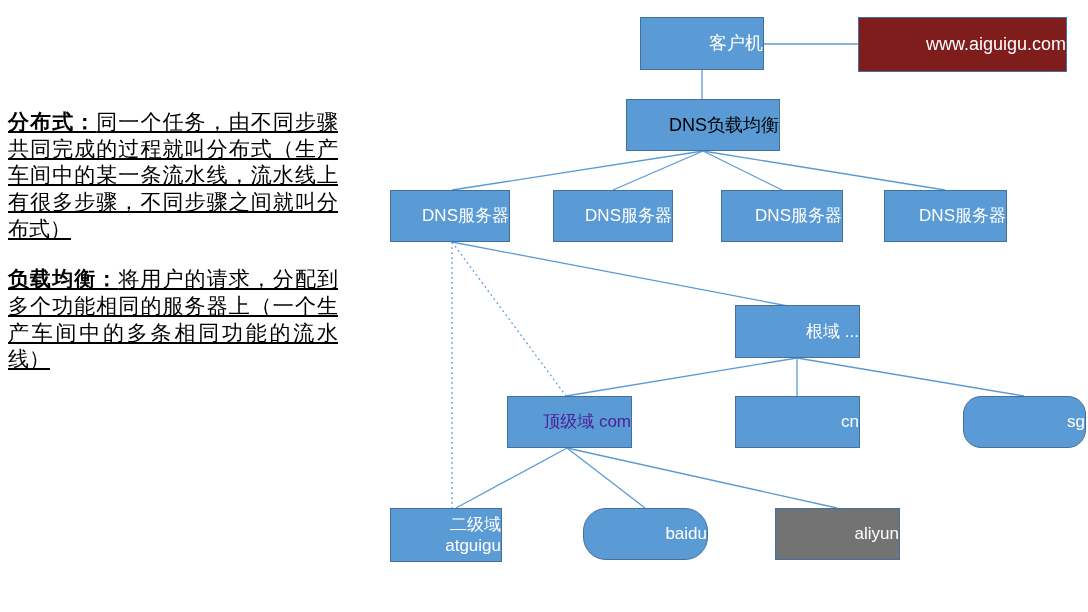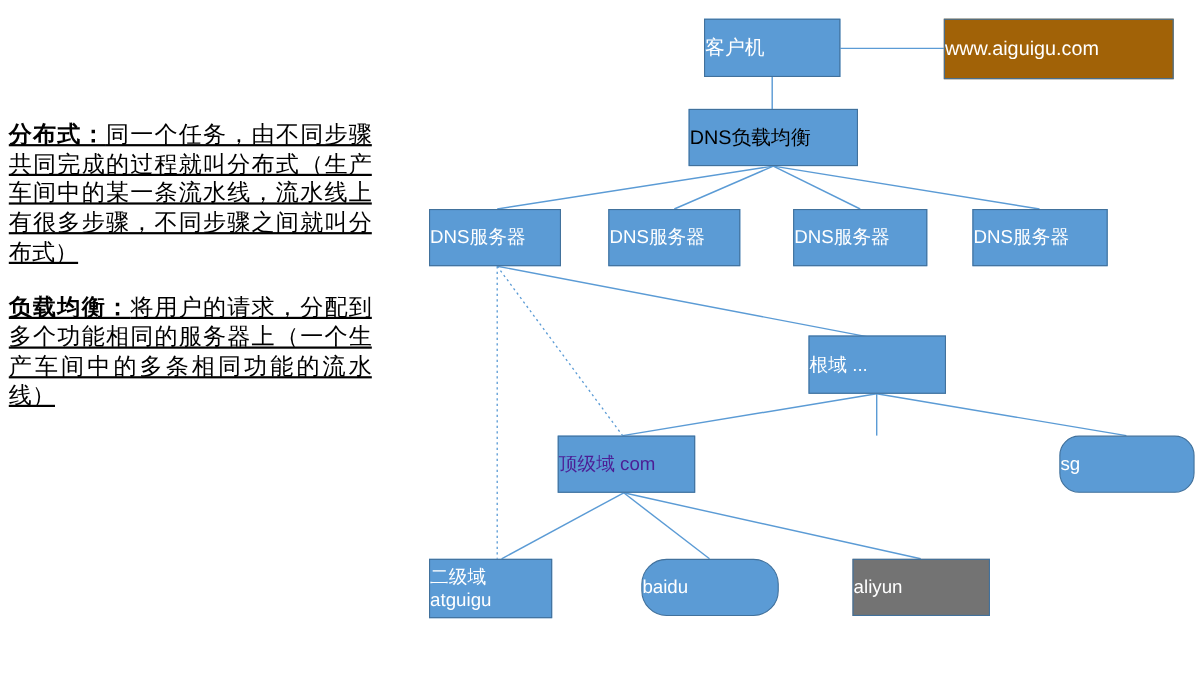--- a/index.html
+++ b/index.html
@@ -43,21 +43,21 @@
     pointer-events: none;
   }
   .node {
     position: absolute;
     box-sizing: border-box;
     border: 1.5px solid #41719C;
     background: #5B9BD5;
     color: #ffffff;
     display: flex;
     flex-direction: column;
-    align-items: flex-start;
+    align-items: flex-end;
     justify-content: center;
     text-align: center;
     font-size: 17px;
     line-height: 1.25;
     font-family: "Liberation Sans", "DejaVu Sans", sans-serif;
   }
   .node.big-label { font-size: 18px; }
 </style>
 </head>
 <body>
@@ -84,21 +84,21 @@
       <line x1="797" y1="358" x2="797" y2="396" stroke="#5B9BD5" stroke-width="1.3"></line>
       <line x1="797" y1="358" x2="1024" y2="396" stroke="#5B9BD5" stroke-width="1.3"></line>
       <line x1="567" y1="448" x2="456" y2="508" stroke="#5B9BD5" stroke-width="1.3"></line>
       <line x1="567" y1="448" x2="645" y2="508" stroke="#5B9BD5" stroke-width="1.3"></line>
       <line x1="567" y1="448" x2="837" y2="508" stroke="#5B9BD5" stroke-width="1.3"></line>
     </svg>
 
   <div class="node big-label" style="left: 640px; top: 17px; width: 124px; height: 53px; background: rgb(91, 155, 213); border-color: rgb(65, 113, 156); color: rgb(255, 255, 255);">
       <span>客户机</span>
     </div>
-  <div class="node big-label" style="left: 858px; top: 17px; width: 209px; height: 55px; background: #a16207; border-color: rgb(65, 113, 156); color: rgb(255, 255, 255);">
+  <div class="node big-label" style="left: 858px; top: 17px; width: 209px; height: 55px; background: #7f1d1d; border-color: rgb(65, 113, 156); color: rgb(255, 255, 255);">
       <span>www.aiguigu.com</span>
     </div>
   <div class="node big-label" style="left: 626px; top: 99px; width: 154px; height: 52px; background: rgb(91, 155, 213); border-color: rgb(65, 113, 156); color: #000000;">
       <span>DNS负载均衡</span>
     </div>
   <div class="node" style="left: 390px; top: 190px; width: 120px; height: 52px; background: rgb(91, 155, 213); border-color: rgb(65, 113, 156); color: rgb(255, 255, 255);">
       <span>DNS服务器</span>
     </div>
   <div class="node" style="left: 553px; top: 190px; width: 120px; height: 52px; background: rgb(91, 155, 213); border-color: rgb(65, 113, 156); color: rgb(255, 255, 255);">
       <span>DNS服务器</span>
@@ -108,20 +108,23 @@
     </div>
   <div class="node" style="left: 884px; top: 190px; width: 123px; height: 52px; background: rgb(91, 155, 213); border-color: rgb(65, 113, 156); color: rgb(255, 255, 255);">
       <span>DNS服务器</span>
     </div>
   <div class="node" style="left: 735px; top: 305px; width: 125px; height: 53px; background: rgb(91, 155, 213); border-color: rgb(65, 113, 156); color: rgb(255, 255, 255);">
       <span>根域 ...</span>
     </div>
   <div class="node" style="left: 507px; top: 396px; width: 125px; height: 52px; background: rgb(91, 155, 213); border-color: rgb(65, 113, 156); color: #4c1d95;">
       <span>顶级域 com</span>
     </div>
+  <div class="node" style="left: 735px; top: 396px; width: 125px; height: 52px; background: rgb(91, 155, 213); border-color: rgb(65, 113, 156); color: rgb(255, 255, 255);">
+      <span>cn</span>
+    </div>
   <div class="node" style="left: 963px; top: 396px; width: 123px; height: 52px; background: rgb(91, 155, 213); border-color: rgb(65, 113, 156); color: rgb(255, 255, 255); border-radius: 18px;">
       <span>sg</span>
     </div>
   <div class="node" style="left: 390px; top: 508px; width: 112px; height: 54px; background: rgb(91, 155, 213); border-color: rgb(65, 113, 156); color: rgb(255, 255, 255);">
       <span>二级域</span>
       <span>atguigu</span>
     </div>
   <div class="node" style="left: 583px; top: 508px; width: 125px; height: 52px; background: rgb(91, 155, 213); border-color: rgb(65, 113, 156); color: rgb(255, 255, 255); border-radius: 23px;">
       <span>baidu</span>
     </div>

